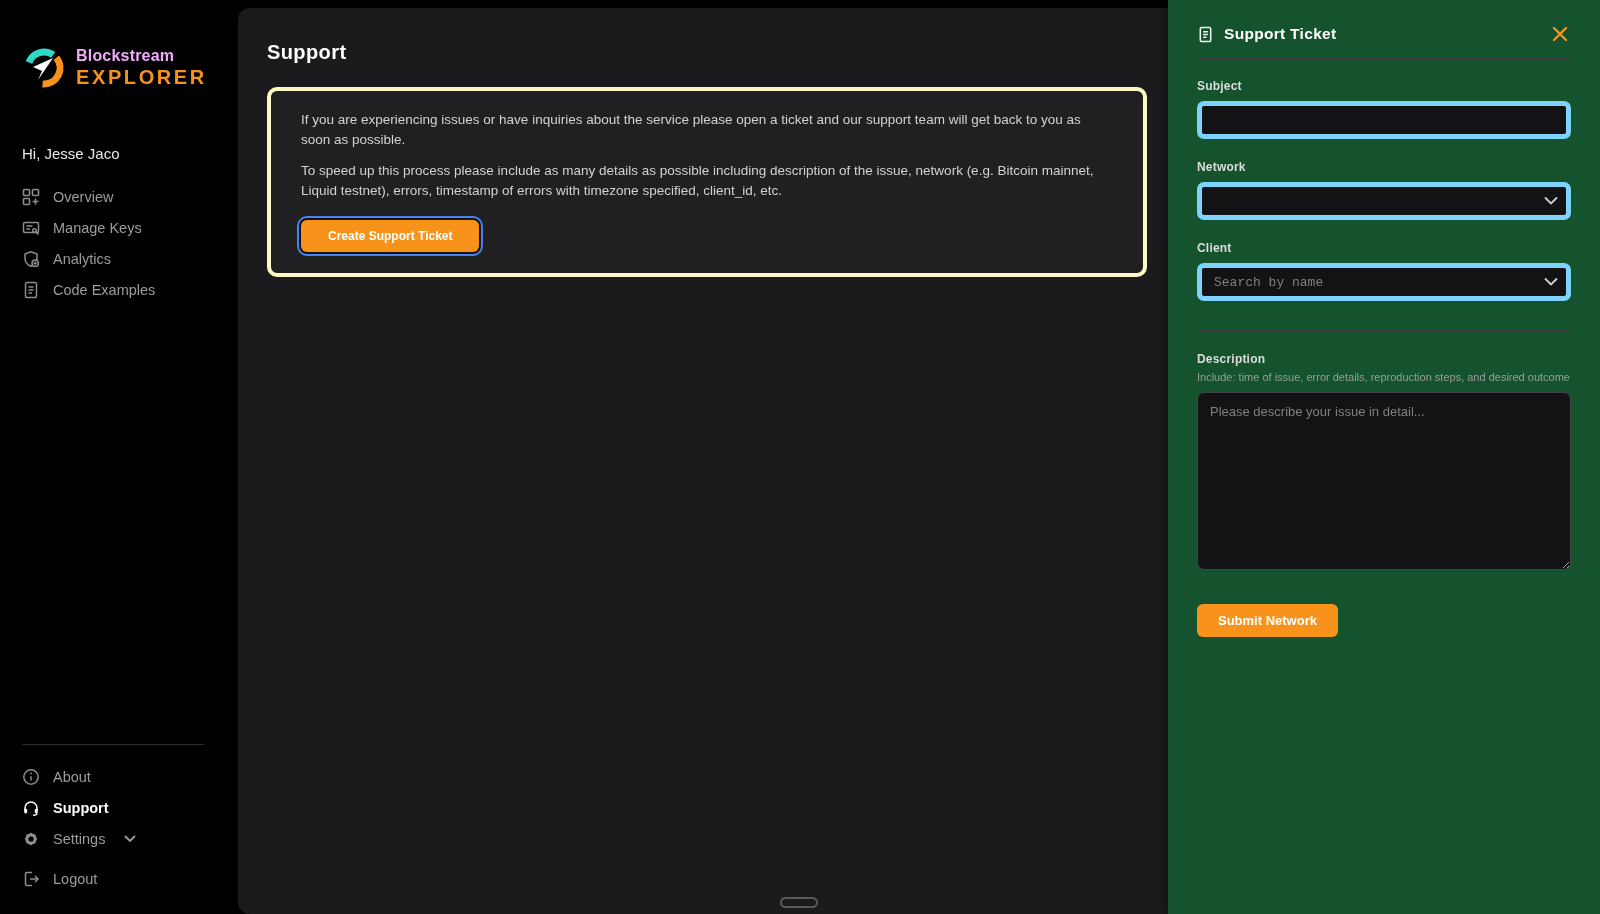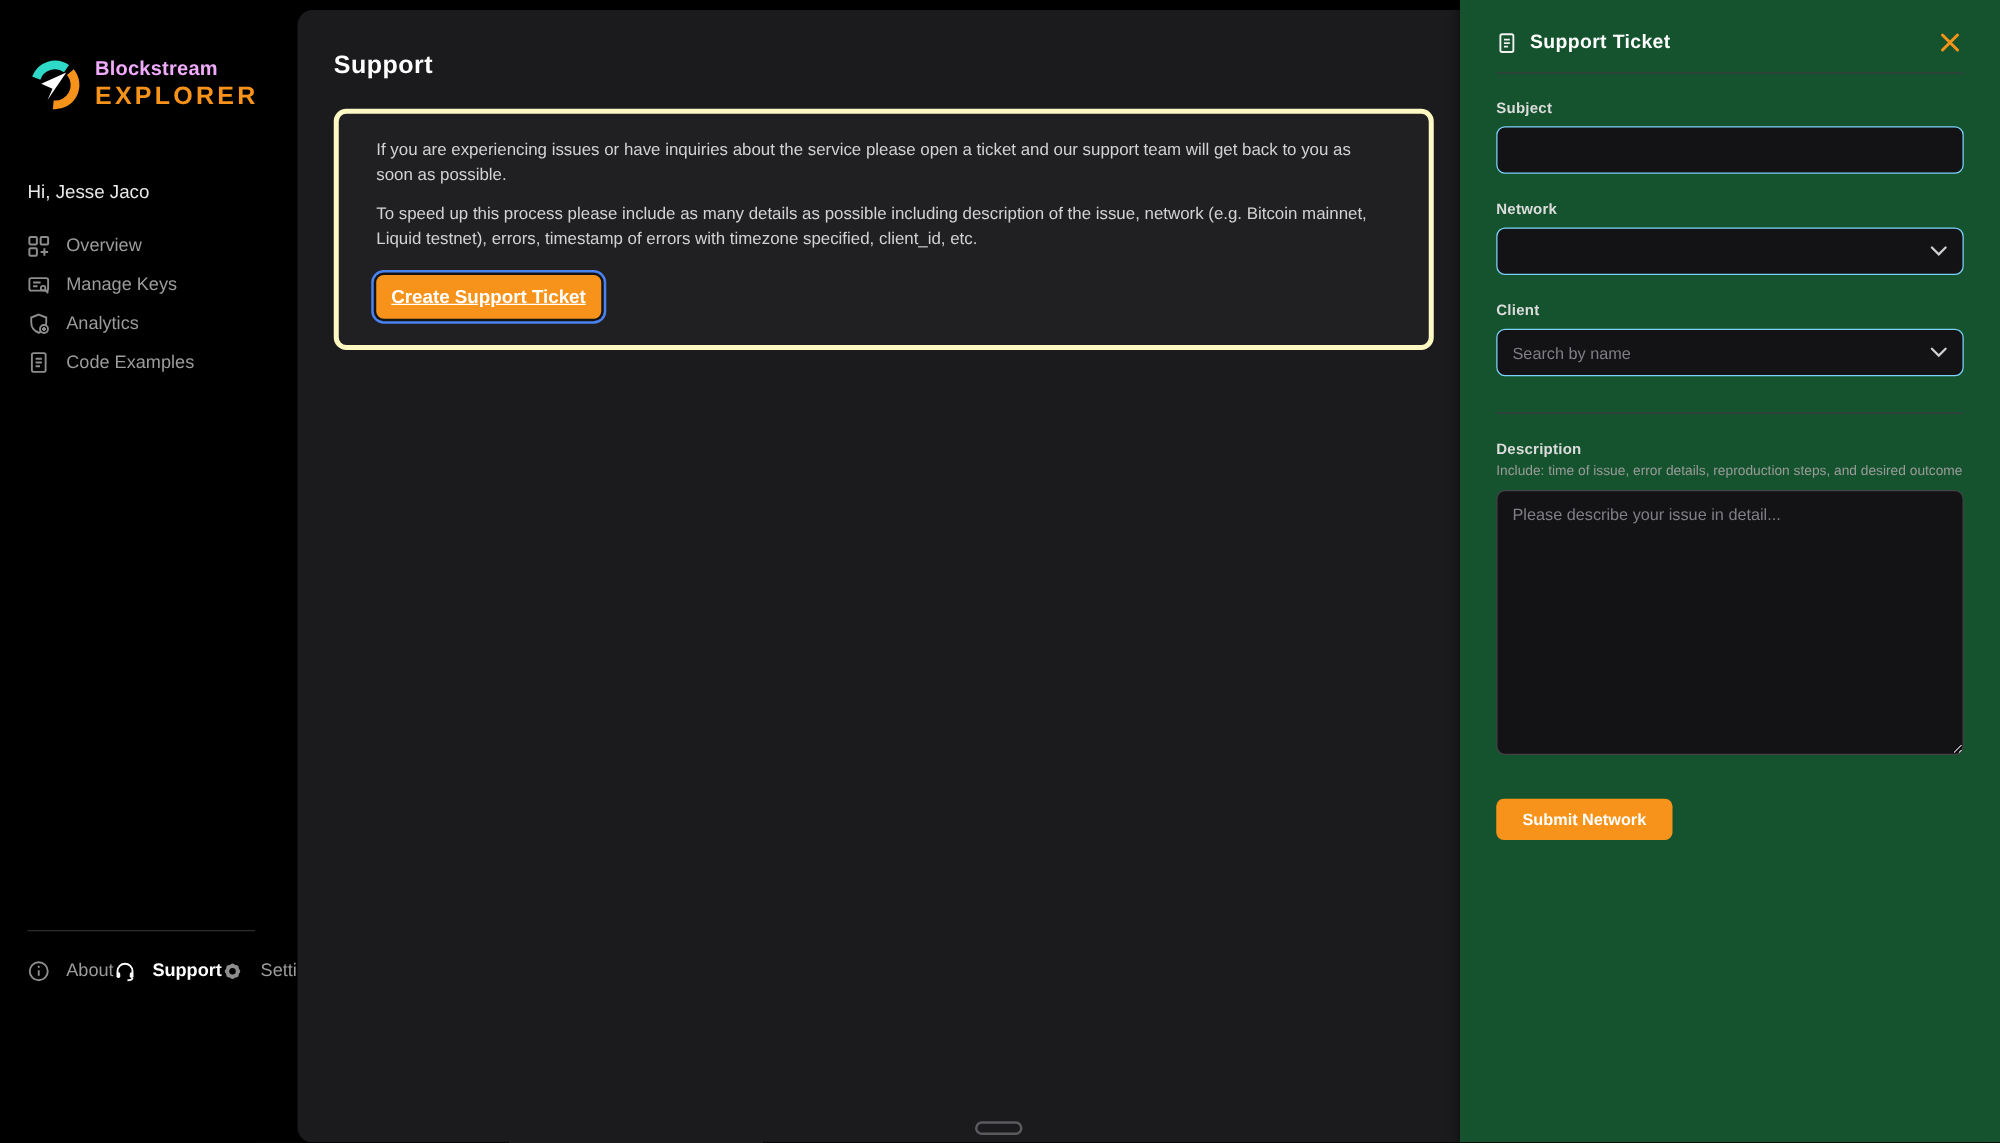--- a/index.html
+++ b/index.html
@@ -11,51 +11,51 @@
   .sidebar { position:absolute; left:0; top:0; bottom:0; width:238px; background:#000; }
   .logo-row { position:absolute; top:46px; left:22px; display:flex; align-items:center; gap:10px; cursor:pointer; }
   .logo-text { display:flex; flex-direction:column; line-height:1.05; }
   .logo-top { color:#f0abfc; font-size:16px; font-weight:700; letter-spacing:.2px; }
   .logo-bottom { color:#f7931a; font-size:20px; font-weight:700; letter-spacing:2.6px; margin-top:2px; }
   .greeting { position:absolute; top:145px; left:22px; color:#e8e8e8; font-size:15px; font-weight:400; }
   .nav { position:absolute; top:181px; left:22px; right:16px; display:flex; flex-direction:column; }
   .nav-item { display:flex; align-items:center; gap:13px; height:31px; color:#9c9c9c; font-size:14.5px; cursor:pointer; }
   .nav-item .ic { display:flex; width:18px; height:18px; color:#8d8d8d; flex:0 0 auto; }
   .side-divider { position:absolute; top:744px; left:22px; right:34px; border-top:1px solid #2c2c2e; }
-  .footer-nav { position:absolute; top:761px; left:22px; right:16px; display:flex; flex-direction:row;text-decoration:underline; }
+  .footer-nav { position:absolute; top:761px; left:22px; right:16px; display:flex; flex-direction:column;text-decoration:underline; }
   .nav-item.active { color:#fff; font-weight:700; }
   .nav-item.active .ic { color:#fff; }
   .nav-item .chev { margin-left:6px; color:#9c9c9c; display:flex; }
   .logout-gap { height:9px; }
 
   
   .main-window { position:absolute; left:238px; top:8px; right:0; bottom:0; background:#1b1b1d; border-radius:12px; }
   .page-title { position:absolute; top:33px; left:29px; color:#fff; font-size:20px; font-weight:700; letter-spacing:.4px; }
   .support-card { position:absolute; top:79px; left:29px; width:880px; background:#202023; border:4px solid #fef9c3; border-radius:10px; padding:19px 30px 21px 30px; }
   .support-card p { color:#d2d2d2; font-size:13.5px; line-height:1.5; margin-bottom:10px; }
-  .create-ticket-btn { margin-top:9px; display:inline-block; background:#f7931a; color:#fff; font-family:"Liberation Sans",sans-serif; font-size:15px; font-weight:700; border:none; border-radius:6px; padding:9px 12px; cursor:pointer; box-shadow:0 0 0 2px #141418, 0 0 0 4px #4a82ef;text-decoration:underline; }
+  .create-ticket-btn { margin-top:9px; display:inline-block; background:#f7931a; color:#fff; font-family:"Liberation Sans",sans-serif; font-size:12px; font-weight:700; border:none; border-radius:6px; padding:9px 27px; cursor:pointer; box-shadow:0 0 0 2px #141418, 0 0 0 4px #4a82ef; }
   .scroll-pill { position:absolute; left:542px; bottom:6px; width:38px; height:11px; border:2px solid #5a5a5e; border-radius:7px; background:transparent; cursor:grab; }
 
   
   .drawer { position:absolute; right:0; top:0; bottom:0; width:432px; background:#14532d; padding:0 29px; z-index:5; box-shadow:-2px 0 8px rgba(0,0,0,.45); }
   .drawer-header { display:flex; align-items:center; gap:10px; padding-top:23px; }
   .drawer-header .doc-ic { display:flex; width:17px; height:17px; color:#f2f2f2; }
   .drawer-title { color:#fff; font-size:15.5px; font-weight:700; letter-spacing:.3px; flex:1; }
   .close-btn { background:none; border:none; cursor:pointer; display:flex; padding:2px; }
   .drawer-divider { border:none; border-top:1px solid #3a3a3e; margin-top:13px; }
   .field-label { color:#dcdcdc; font-size:12px; font-weight:700; margin-top:21px; letter-spacing:.2px; }
   .field-label.first { margin-top:20px; }
-  .text-input { width:100%; height:38px; margin-top:8px; background:#131316; border:1px solid #7dd3fc; border-radius:7px; color:#e8e8e8; font-family:Liberation Sans, sans-serif; font-size:13px; padding:0 12px; outline:none; }
+  .text-input { width:100%; height:38px; margin-top:8px; background:#131316; border:5px solid #7dd3fc; border-radius:7px; color:#e8e8e8; font-family:Liberation Mono, monospace; font-size:13px; padding:0 12px; outline:none; }
   .text-input::placeholder, .desc-area::placeholder { color:#7f7f85; }
   .select-box { position:relative; margin-top:8px; }
   .select-box .text-input { margin-top:0; padding-right:34px; cursor:pointer; }
   .select-box .chev-ic { position:absolute; right:13px; top:50%; transform:translateY(-50%); color:#d0d0d0; display:flex; pointer-events:none; }
   .section-divider { border:none; border-top:1px solid #3a3a3e; margin-top:29px; }
   .helper-text { color:#9b9b9b; font-size:11px; margin-top:5px; }
-  .desc-area { width:100%; height:212px; margin-top:9px; background:#131316; border:1px solid #434349; border-radius:7px; color:#e8e8e8; font-family:"Liberation Sans",sans-serif; font-size:13px; padding:11px 12px; outline:none; resize:vertical; }
+  .desc-area { width:100%; height:178px; margin-top:9px; background:#131316; border:1px solid #434349; border-radius:7px; color:#e8e8e8; font-family:"Liberation Sans",sans-serif; font-size:13px; padding:11px 12px; outline:none; resize:vertical; }
   .submit-btn { margin-top:30px; background:#f7931a; color:#fff; font-family:"Liberation Sans",sans-serif; font-size:13px; font-weight:700; border:none; border-radius:6px; padding:9px 21px; cursor:pointer; }
 </style>
 </head>
 <body>
 
 <div class="screen">
 
   <aside class="sidebar">
     <div class="logo-row">
       <span style="display:flex;">

